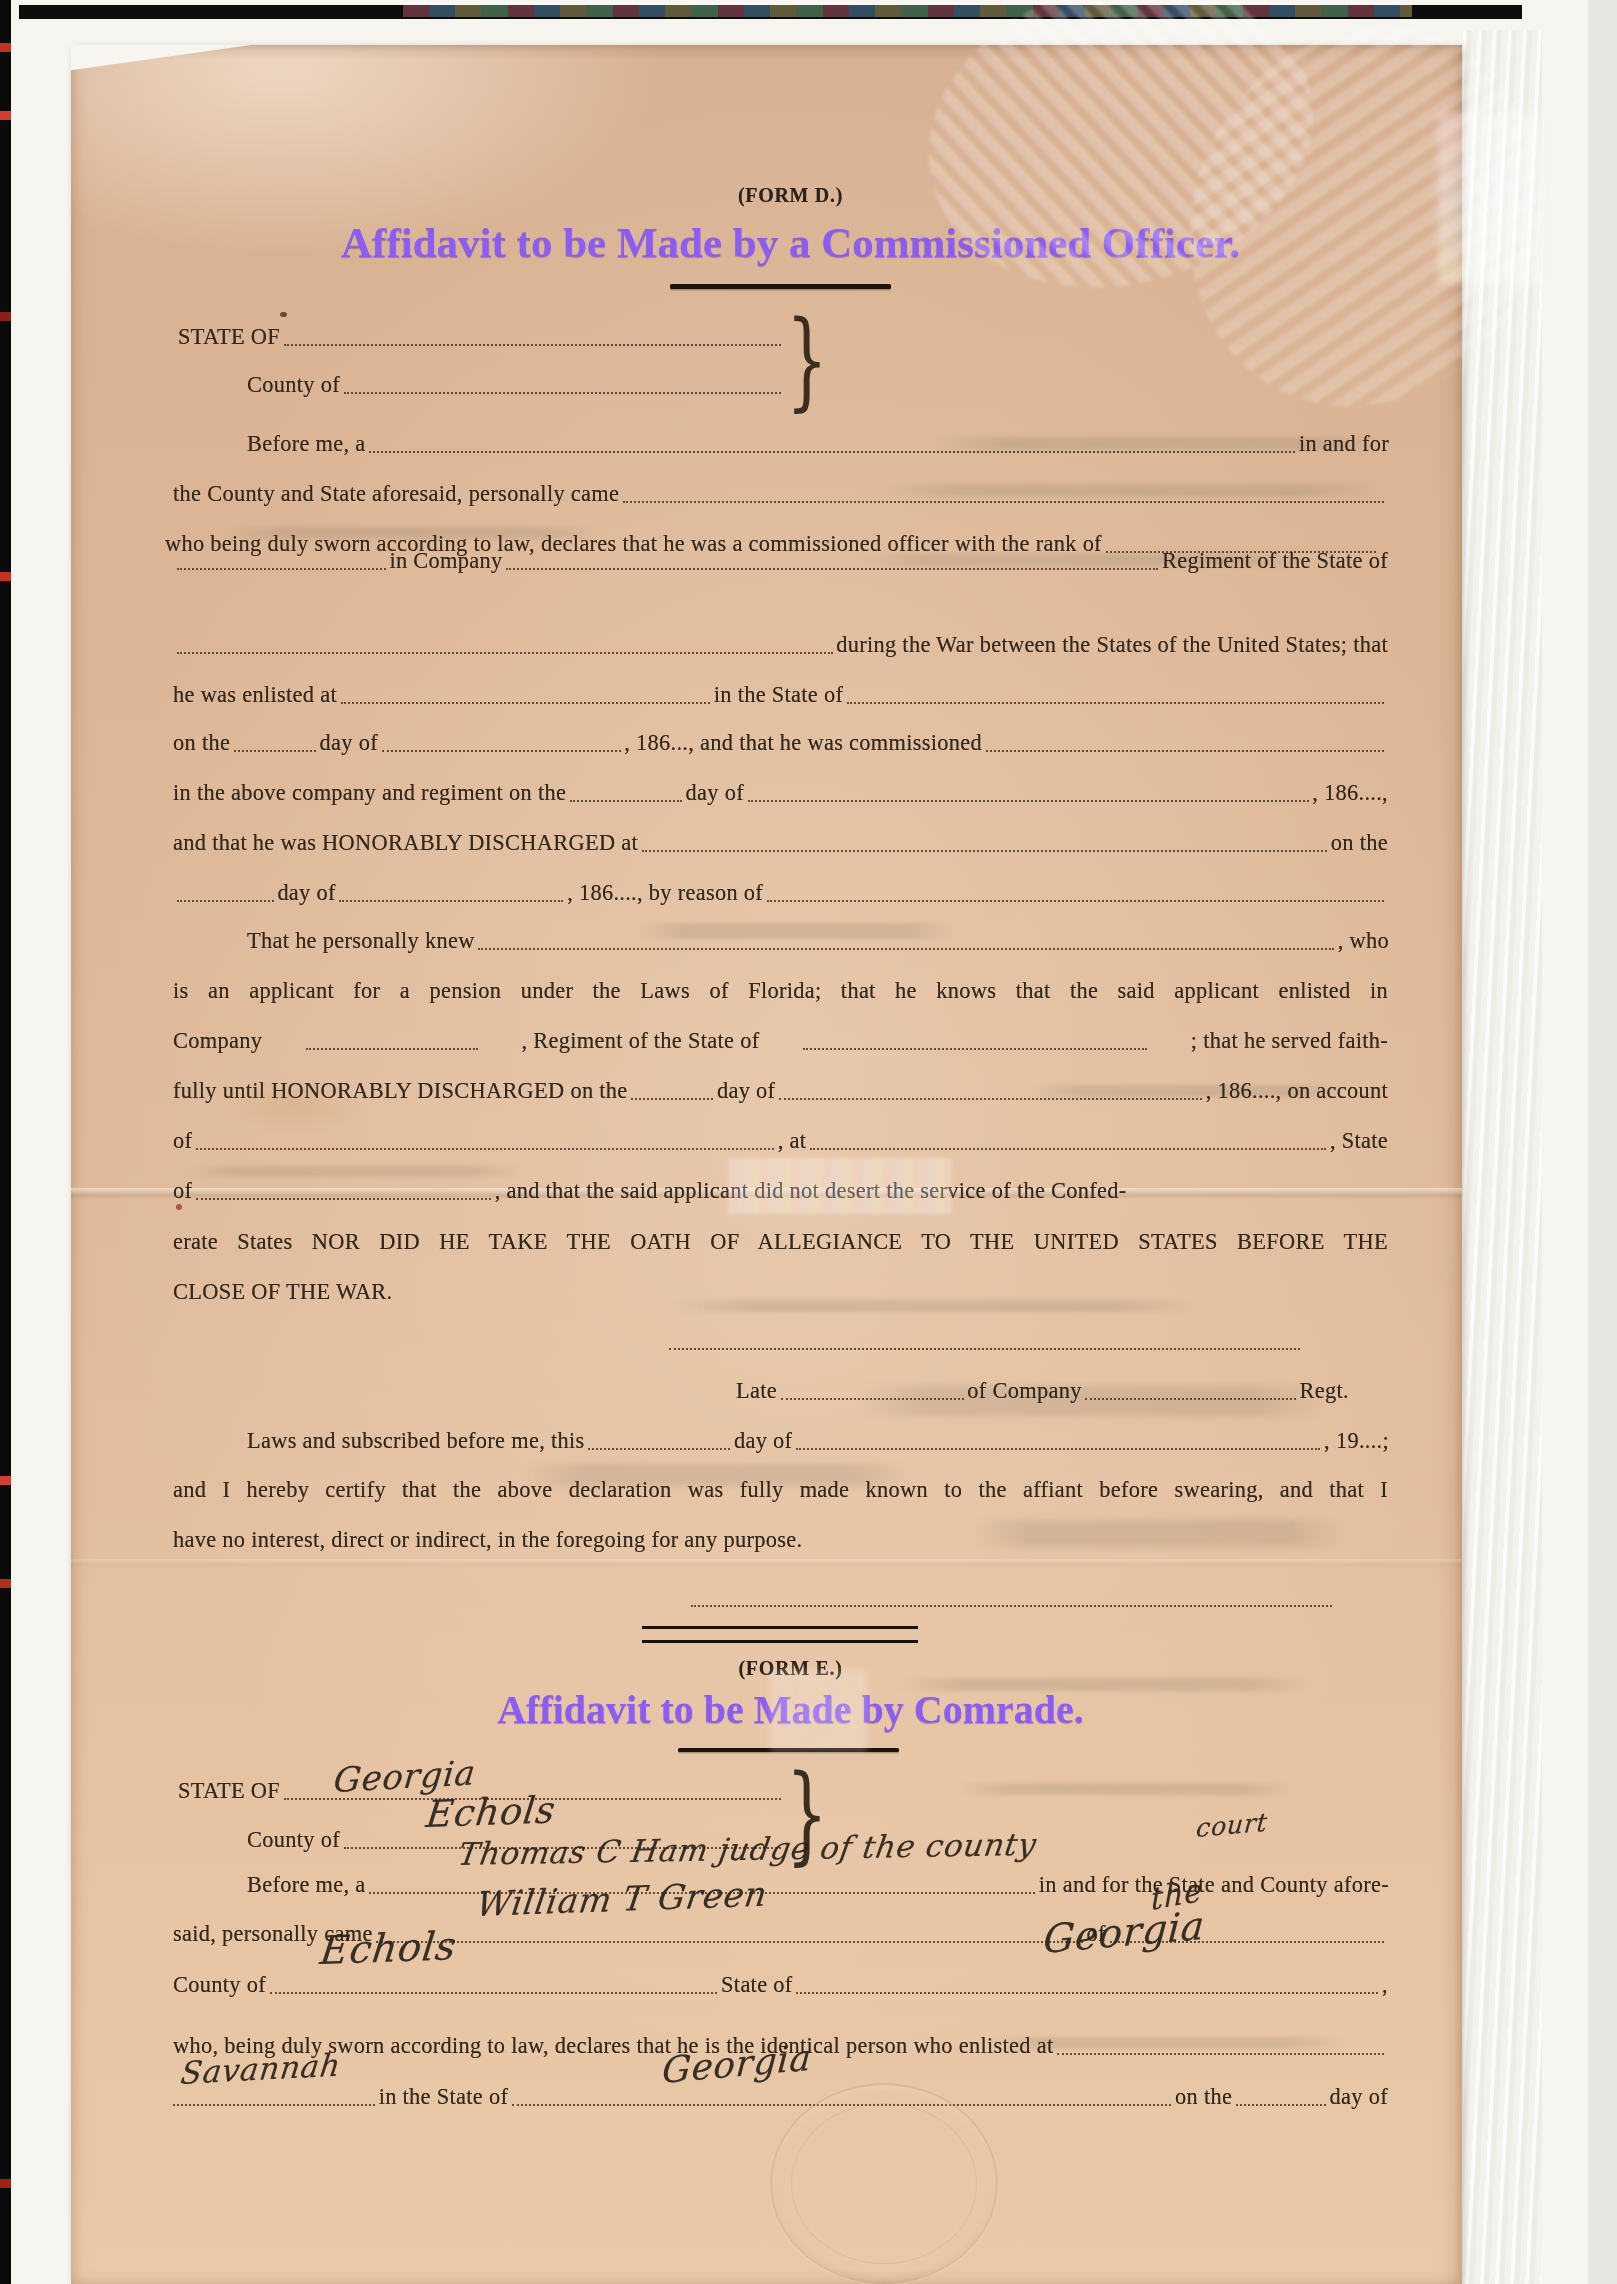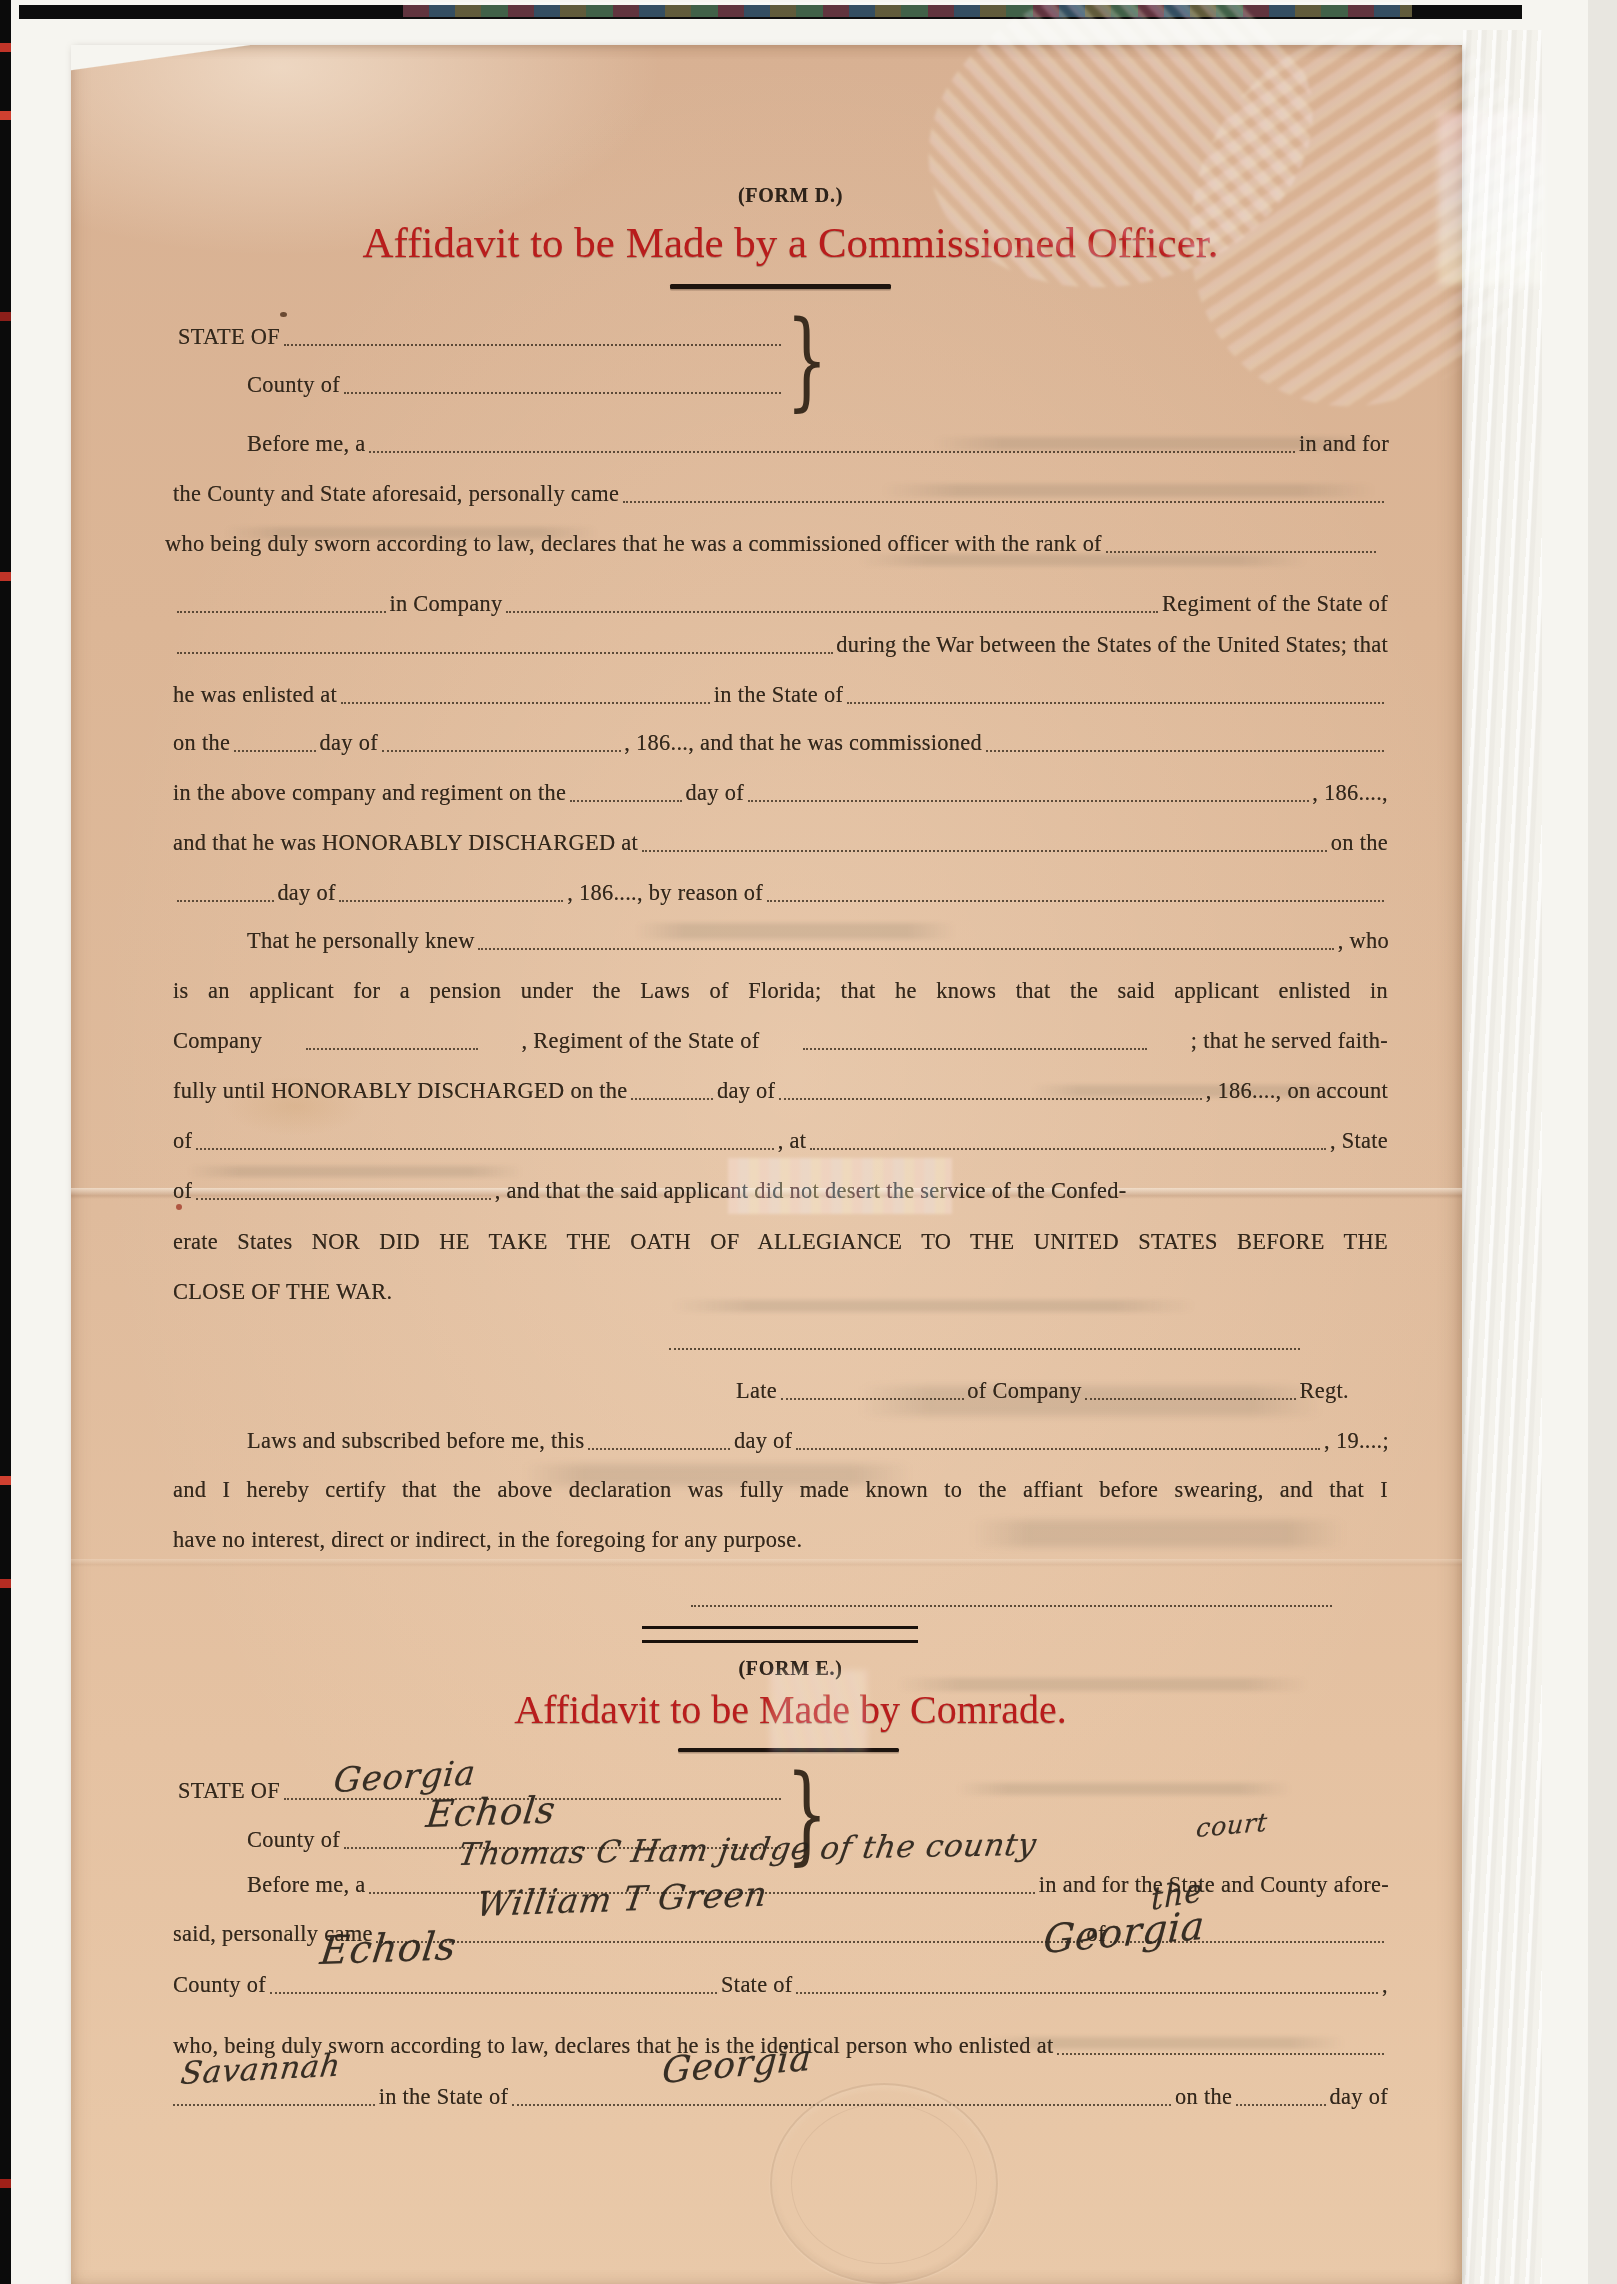--- a/index.html
+++ b/index.html
@@ -36,21 +36,21 @@
     font-size:22.4px;line-height:27px;letter-spacing:0.3px;color:#33281c;
     white-space:pre;text-shadow:0 0 0.5px rgba(55,40,26,.6);
   }
   .line .t{flex:0 0 auto;}
   .dots{flex:1 1 auto;min-width:18px;border-bottom:2.2px dotted rgba(55,42,28,.78);
     align-self:flex-end;margin:0 3.7px 5.2px 3.7px;}
   .dots.f0{flex:0 0 auto;}
   .just{display:block;text-align:justify;text-align-last:justify;white-space:normal;}
   .center{position:absolute;left:95px;width:1391px;text-align:center;color:#2e231a;}
   .formlabel{font-size:20px;font-weight:bold;letter-spacing:0.7px;text-shadow:0 0 0.4px rgba(50,38,25,.6);}
-  .bigtitle{font-weight:normal;color:#b91c1c;text-shadow:0 0.7px 0.7px rgba(70,50,30,.35);}
+  .bigtitle{font-weight:bold;color:#8b5cf6;text-shadow:0 0.7px 0.7px rgba(70,50,30,.35);}
   .rule{position:absolute;height:4.5px;background:#1d140e;border-radius:1.5px;box-shadow:0 1.5px 0 rgba(45,30,18,.3);}
   .dblrule{position:absolute;height:11.2px;border-top:3.7px solid #1a120c;border-bottom:3.7px solid #1a120c;}
   .sigdots{position:absolute;height:1.5px;border-bottom:2.2px dotted rgba(55,42,28,.8);}
   .brace{position:absolute;font-family:"DejaVu Serif",serif;font-size:106px;line-height:88px;
     color:#3b2d1f;transform:scaleX(.62);transform-origin:left center;font-weight:400;}
   
   .hw{position:absolute;font-family:"DejaVu Serif",serif;font-style:italic;color:#2a231b;
     white-space:nowrap;letter-spacing:0.7px;opacity:.93;text-shadow:0 0 0.7px rgba(40,32,24,.4);
     transform-origin:left bottom;}
   
@@ -119,21 +119,21 @@
 
   <div class="line" style="left:247px;top:430px;width:1142px;">
     <span class="t">Before me, a</span><span class="dots"></span><span class="t">in and for</span>
   </div>
   <div class="line" style="left:173px;top:480px;width:1215px;">
     <span class="t">the County and State aforesaid, personally came</span><span class="dots"></span>
   </div>
   <div class="line" style="left:165px;top:530px;width:1215px;">
     <span class="t">who being duly sworn according to law, declares that he was a commissioned officer with the rank of</span><span class="dots"></span>
   </div>
-  <div class="line" style="left:173px;top:590px;width:1215px;">
+  <div class="line" style="left:173px;top:547px;width:1215px;">
     <span class="dots f0" style="flex-basis:209px;"></span><span class="t">in Company</span><span class="dots"></span><span class="t">Regiment of the State of</span>
   </div>
   <div class="line" style="left:173px;top:631px;width:1215px;">
     <span class="dots"></span><span class="t">during the War between the States of the United States; that</span>
   </div>
   <div class="line" style="left:173px;top:681px;width:1215px;">
     <span class="t">he was enlisted at</span><span class="dots" style="flex-grow:44;"></span><span class="t">in the State of</span><span class="dots" style="flex-grow:64;"></span>
   </div>
   <div class="line" style="left:173px;top:729px;width:1215px;">
     <span class="t">on the</span><span class="dots f0" style="flex-basis:82px;"></span><span class="t">day of</span><span class="dots f0" style="flex-basis:239px;"></span><span class="t">, 186..., and that he was commissioned</span><span class="dots"></span>

